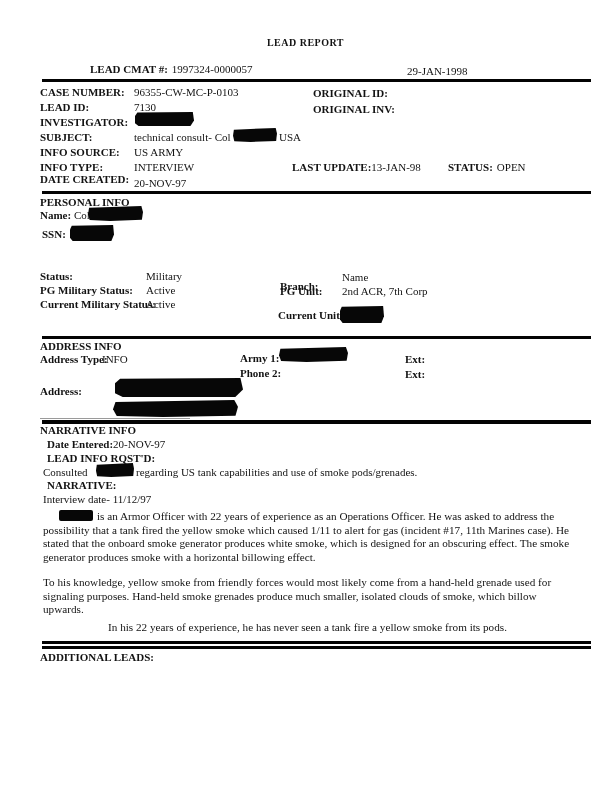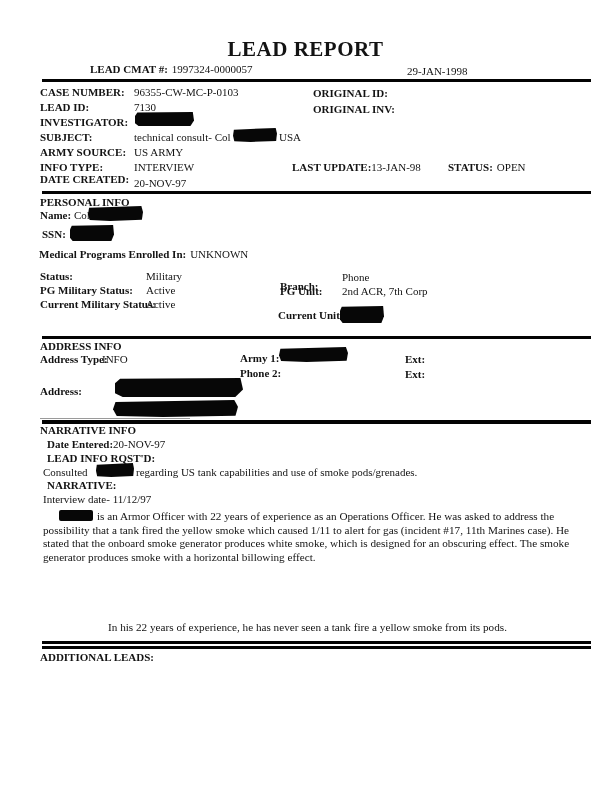--- a/index.html
+++ b/index.html
@@ -20,21 +20,21 @@
     border-radius:2px; vertical-align:-1px; margin-right:4px;
   }
   .para {
     position:absolute; left:43px; width:529px;
     font-size:11.2px; line-height:13.6px; white-space:normal; text-align:left;
   }
   .vjoin { margin-left:4px; }
   .vjoin0 { margin-left:0px; }
   .title {
     position:absolute; left:0; top:37px; width:611px; text-align:center;
-    font-size:21px; font-weight:bold; letter-spacing:0.5px;
+    font-size:10px; font-weight:bold; letter-spacing:0.5px;
   }
 </style>
 </head>
 <body>
 
 <div class="page">
 
   <div class="title">LEAD REPORT</div>
 
   <div class="abs" style="left:90px; top:63px;">
@@ -53,21 +53,21 @@
   <div class="abs b" style="left:313px; top:103px;text-align:center;">ORIGINAL INV:</div>
 
   <div class="abs b" style="left:40px; top:116px;">INVESTIGATOR:</div>
   <div class="redact r1" style="left:135px; top:112px; width:59px; height:14px;"></div>
 
   <div class="abs b" style="left:40px; top:131px;">SUBJECT:</div>
   <div class="abs" style="left:134px; top:131px;">technical consult-  Col</div>
   <div class="redact r2" style="left:233px; top:128px; width:44px; height:14px;"></div>
   <div class="abs" style="left:279px; top:131px;">USA</div>
 
-  <div class="abs b" style="left:40px; top:146px;">ARMY SOURCE:</div>
+  <div class="abs b" style="left:40px; top:146px;">INFO SOURCE:</div>
   <div class="abs" style="left:134px; top:146px;">US ARMY</div>
 
   <div class="abs b" style="left:40px; top:161px;">INFO TYPE:</div>
   <div class="abs" style="left:134px; top:161px;">INTERVIEW</div>
   <div class="abs" style="left:292px; top:161px;">
     <span class="b">LAST UPDATE:</span><span class="vjoin0">13-JAN-98</span>
   </div>
   <div class="abs" style="left:448px; top:161px;">
     <span class="b">STATUS:</span><span class="vjoin">OPEN</span>
   </div>
@@ -79,28 +79,25 @@
 
   <div class="abs b" style="left:40px; top:196px;">PERSONAL INFO</div>
 
   <div class="abs b" style="left:40px; top:209px;">Name:</div>
   <div class="abs" style="left:74px; top:209px;">Col</div>
   <div class="redact r2" style="left:88px; top:206px; width:55px; height:15px;"></div>
 
   <div class="abs b" style="left:42px; top:228px;">SSN:</div>
   <div class="redact r1" style="left:70px; top:225px; width:44px; height:16px;"></div>
 
-  <div class="abs" style="left:39px; top:248px;">
-    <span class="b">Medical  Programs Enrolled In:</span><span class="vjoin">UNKNOWN</span>
-  </div>
 
   <div class="abs b" style="left:40px; top:270px;">Status:</div>
   <div class="abs" style="left:146px; top:270px;">Military</div>
   <div class="abs b" style="left:280px; top:280px;">Branch:</div>
-  <div class="abs" style="left:342px; top:271px;">Phone</div>
+  <div class="abs" style="left:342px; top:271px;">Name</div>
 
   <div class="abs b" style="left:40px; top:284px;">PG Military Status:</div>
   <div class="abs" style="left:146px; top:284px;">Active</div>
   <div class="abs b" style="left:280px; top:285px;">PG Unit:</div>
   <div class="abs" style="left:342px; top:285px;">2nd ACR, 7th Corp</div>
 
   <div class="abs b" style="left:40px; top:298px;">Current Military Status:</div>
   <div class="abs" style="left:146px; top:298px;">Active</div>
 
   <div class="abs b" style="left:278px; top:309px;">Current Unit:</div>
@@ -136,20 +133,21 @@
 
   <div class="abs" style="left:43px; top:466px;">Consulted</div>
   <div class="redact r2" style="left:96px; top:463px; width:38px; height:14px;"></div>
   <div class="abs" style="left:136px; top:466px;">regarding US tank capabilities and use of smoke pods/grenades.</div>
 
   <div class="abs b" style="left:47px; top:479px;">NARRATIVE:</div>
   <div class="abs" style="left:43px; top:493px;">Interview date-  11/12/97</div>
 
   <div class="para" style="top:510px;"><span class="redact-inline" style="margin-left:16px;"></span><span>is an Armor Officer with 22 years of experience as an Operations Officer.  He was asked to address the possibility that a tank fired the yellow smoke which caused 1/11 to alert for gas (incident #17, 11th Marines case). He stated that the onboard smoke generator produces white smoke, which is designed for an obscuring effect.  The smoke generator produces smoke with a horizontal billowing effect.</span></div>
 
+  <div class="para" style="top:576px;"><span>To his knowledge, yellow smoke from friendly forces would most likely come from a hand-held grenade used for signaling purposes.  Hand-held smoke grenades produce much smaller, isolated clouds of smoke, which billow upwards.</span></div>
 
   <div class="para" style="top:621px;text-align:center;"><span>In his 22 years of experience, he has never seen a tank fire a yellow smoke from its pods.</span></div>
 
   <div class="rule" style="top:641px; height:2.5px;"></div>
   <div class="rule" style="top:646px; height:2.5px;"></div>
   <div class="abs b" style="left:40px; top:651px;">ADDITIONAL LEADS:</div>
 
 </div>
 
 </body></html>

